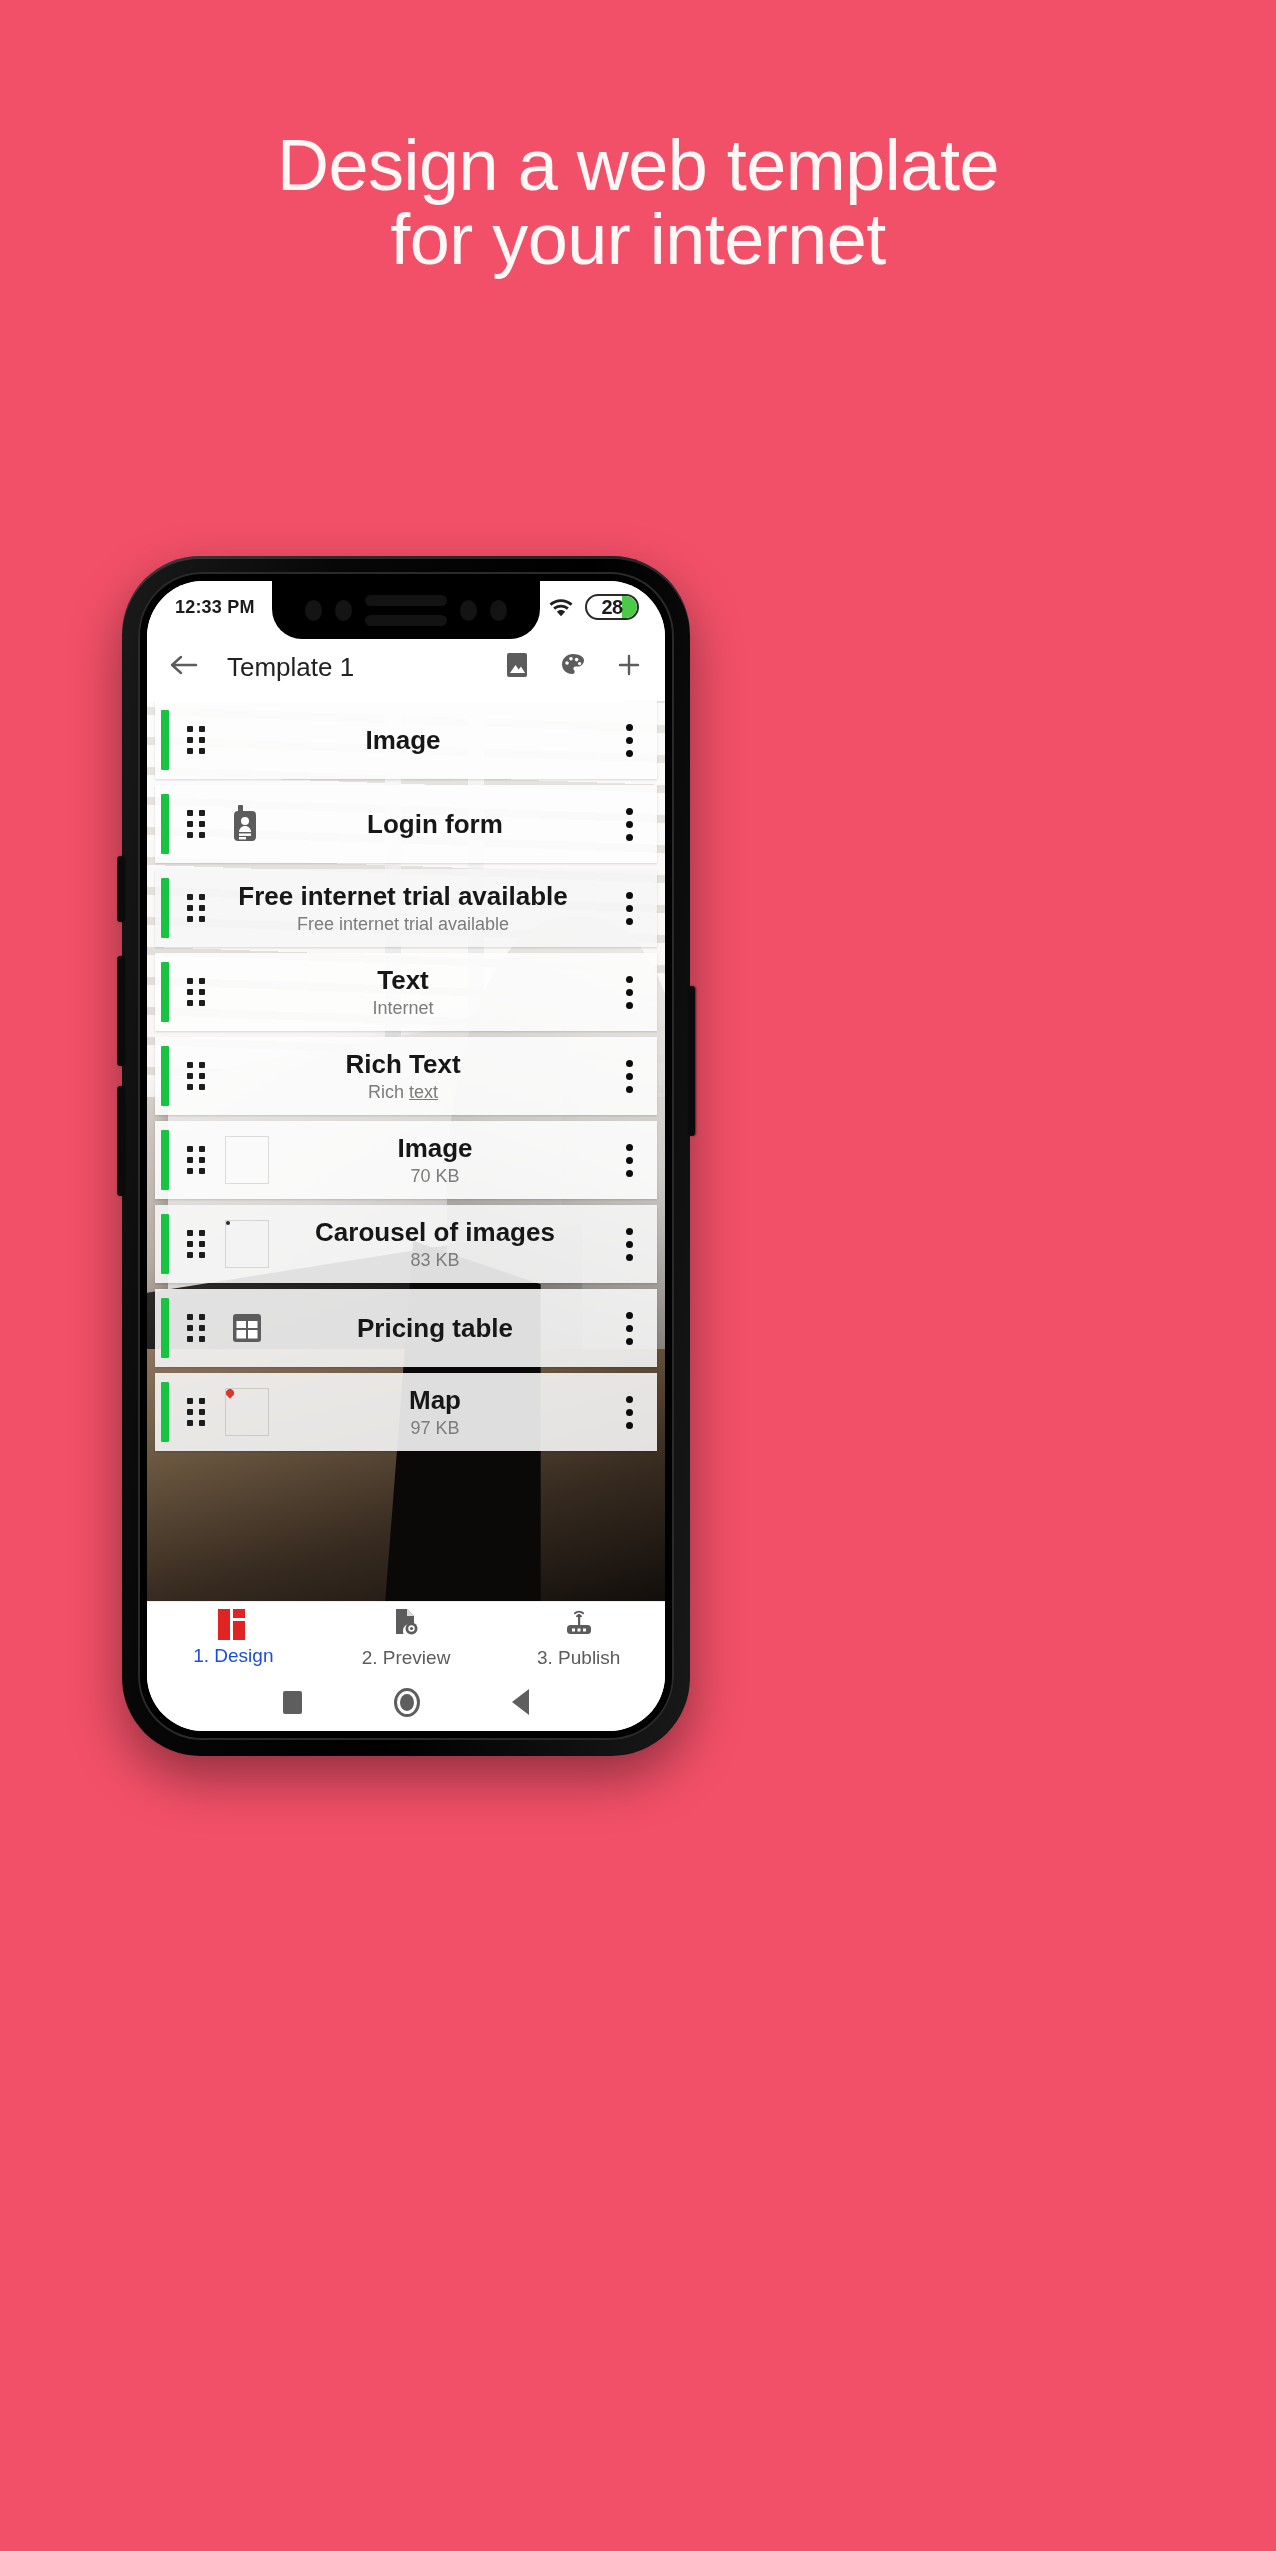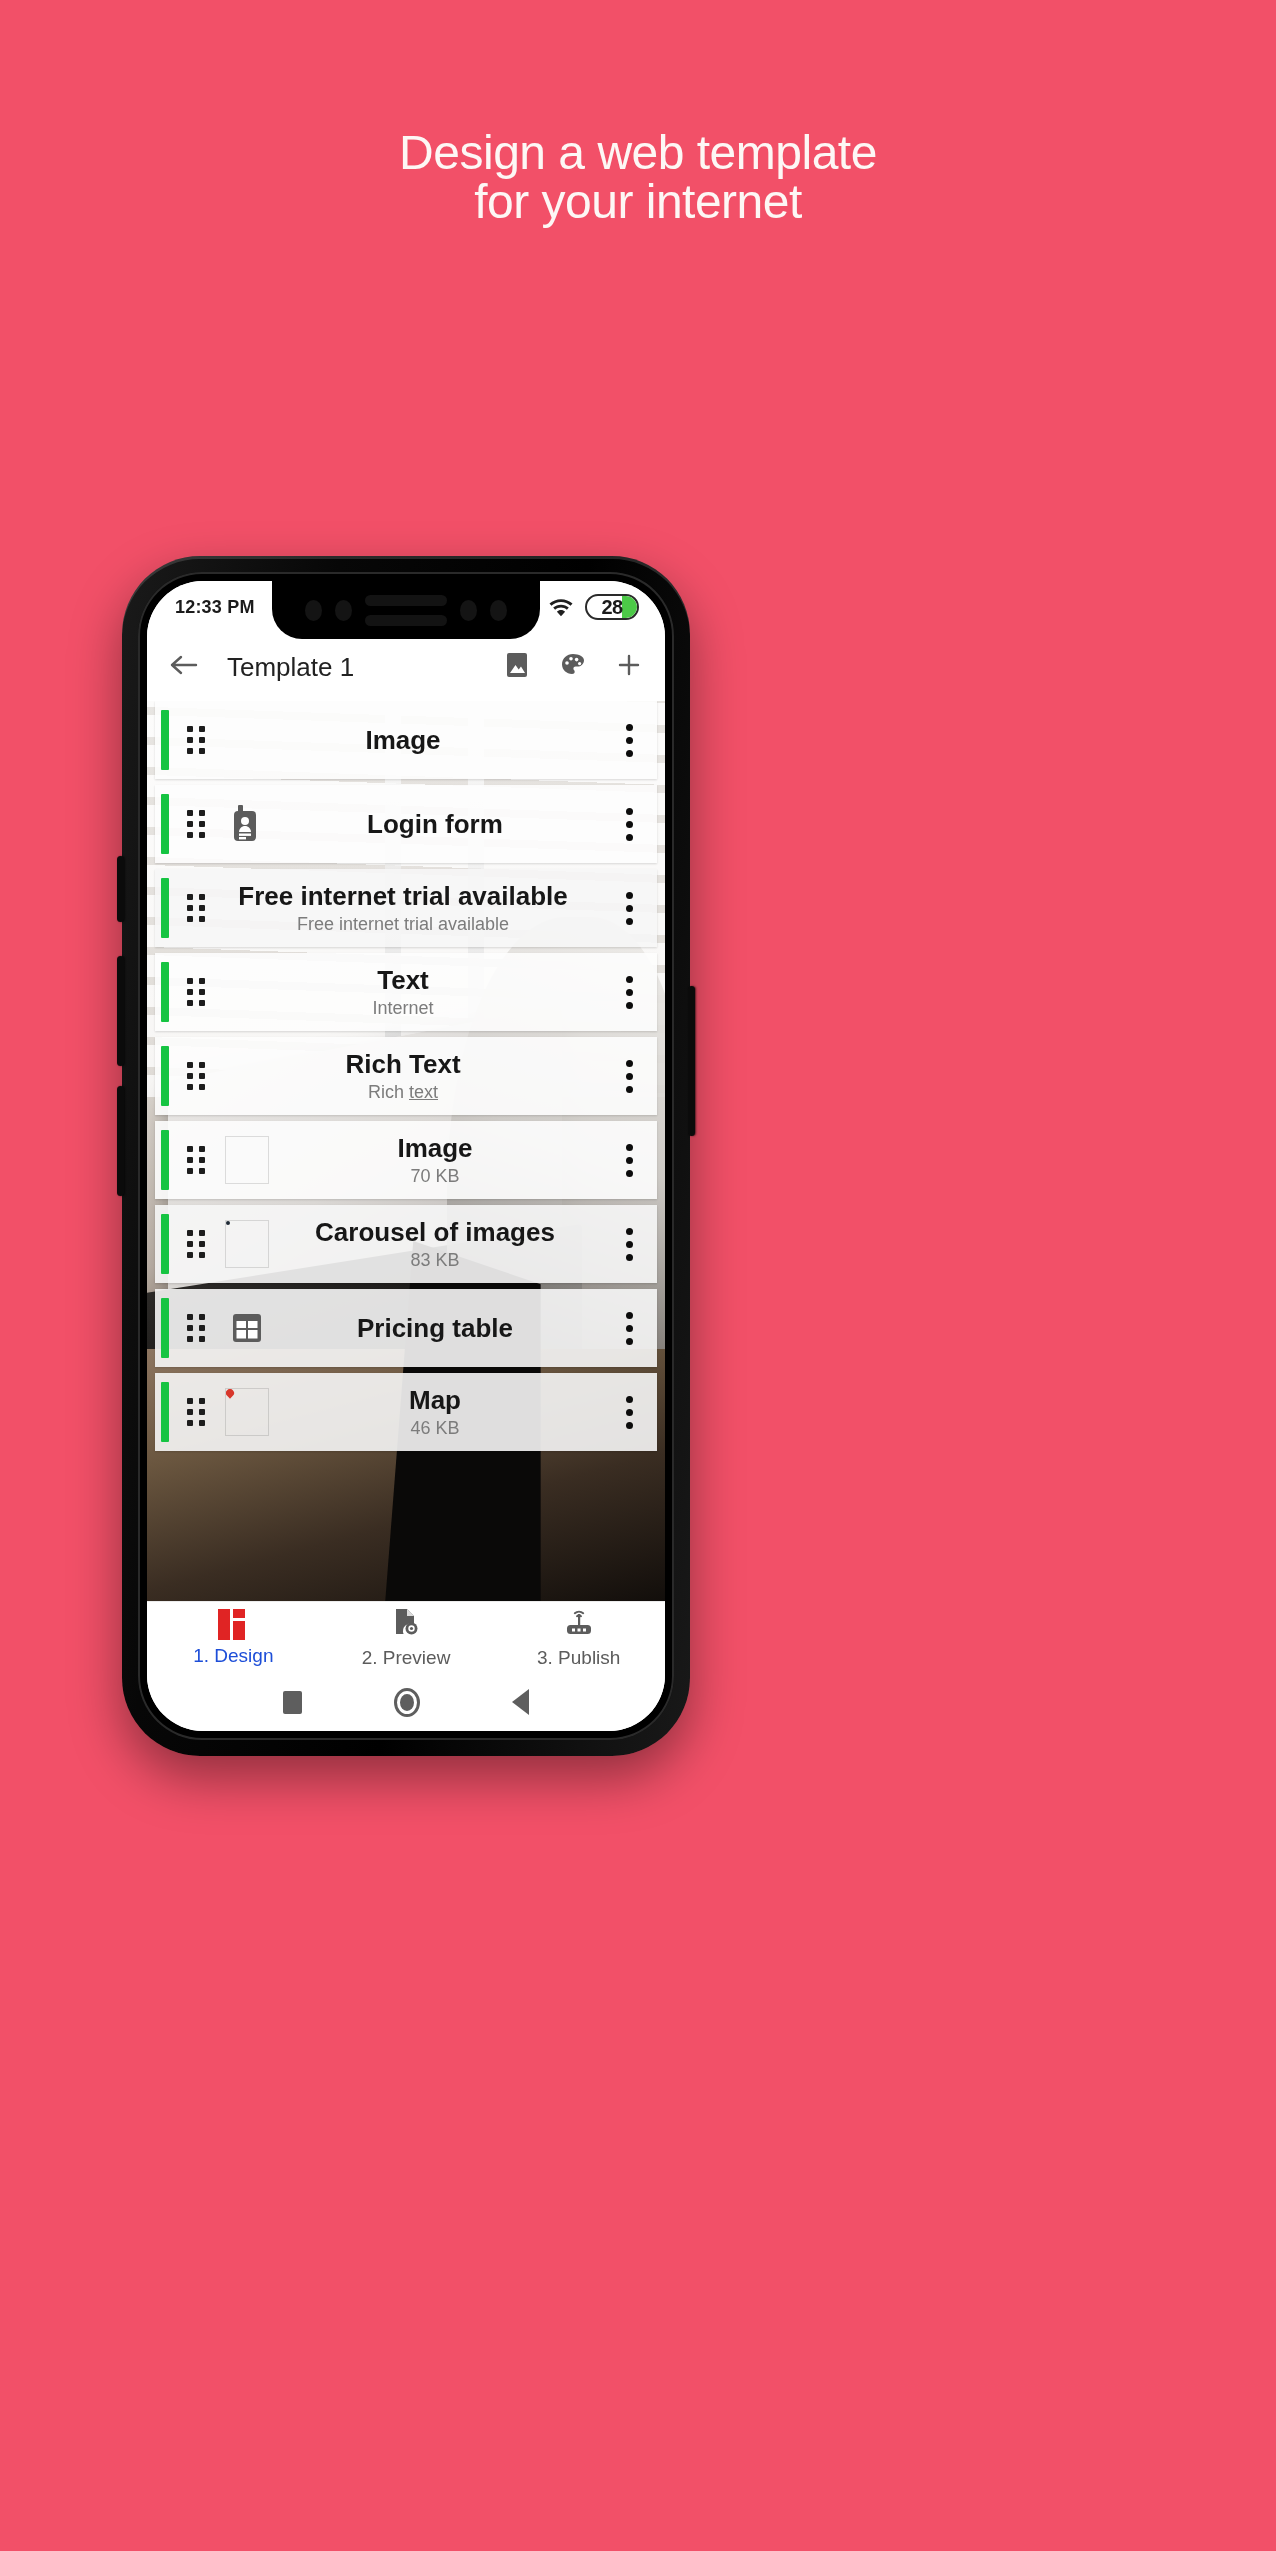--- a/index.html
+++ b/index.html
@@ -8,21 +8,21 @@
     font-family:"Liberation Sans", sans-serif;
     background:#F25068;
     position:relative;
     overflow:hidden;
   }
 
   
   .headline {
     position:absolute; top:128px; left:0; width:1276px;
     text-align:center; color:#FDF7F5;
-    font-size:48px; line-height:1.03; font-weight:400;
+    font-size:72px; line-height:1.03; font-weight:400;
     letter-spacing:-0.5px;
   }
   .headline .l2 { display:block; }
 
   
   .phone {
     position:absolute; left:122px; top:556px;
     width:568px; height:1200px;
     border-radius:78px;
     background:linear-gradient(100deg,#1a1a1a 0%,#070707 28%,#000 60%,#191919 100%);
@@ -560,21 +560,21 @@
                 <i></i>
                 <i></i>
                 <i></i>
                 <i></i>
                 <i></i>
                 <i></i>
               </span>
             <span class="row-thumb"><span class="thumb-map"></span></span>
             <span class="row-text">
               <span class="row-title">Map</span>
-              <span class="row-sub">46 KB</span>
+              <span class="row-sub">97 KB</span>
             </span>
             <span class="kebab">
                 <i></i>
                 <i></i>
                 <i></i>
               </span>
           </div>
 
         </div>
       </div>

